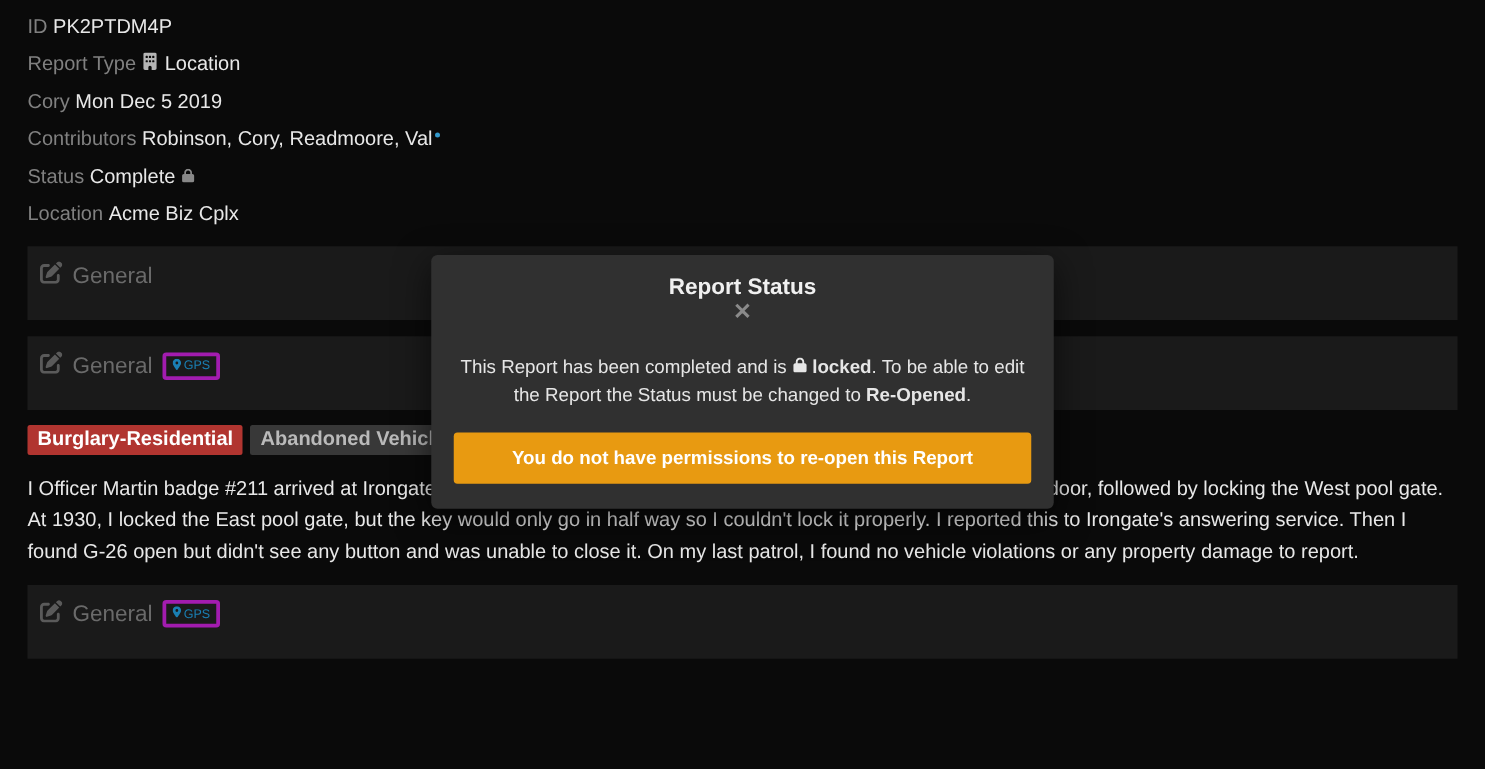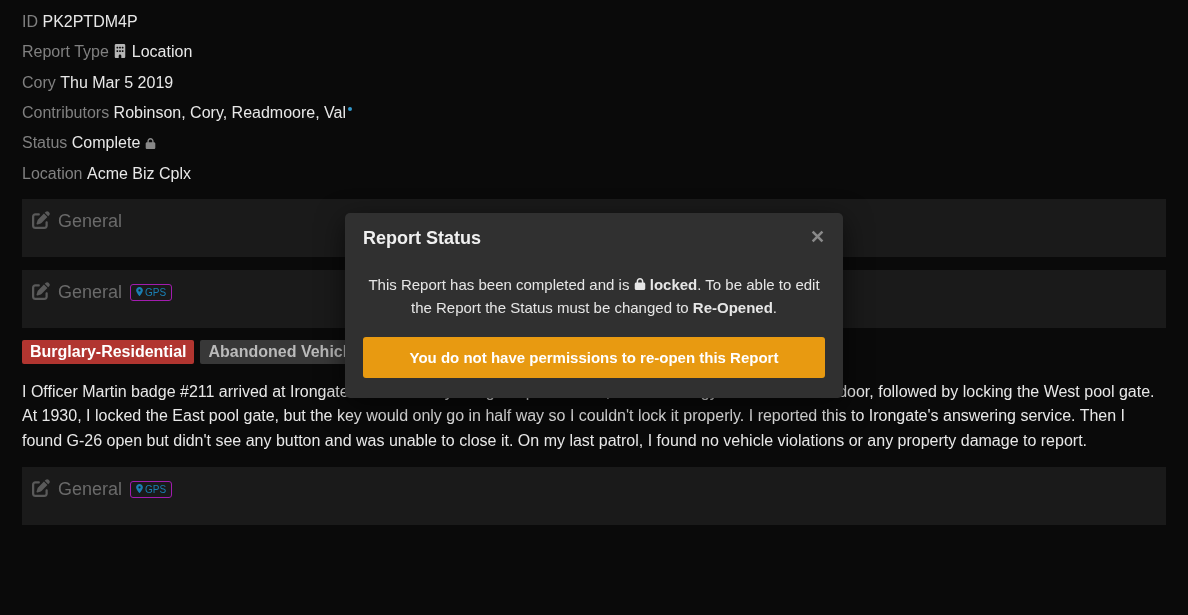--- a/index.html
+++ b/index.html
@@ -55,21 +55,21 @@
     }
     .section-title {
       color: #6a6a6a;
       font-size: 18px;
       font-weight: 400;
     }
     .edit-icon {
       color: #5a5a5a;
     }
     .gps-badge {
-      border: 1px solid #a21caf;
+      border: 3px solid #a21caf;
       color: #1a7fb3;
       font-size: 10px;
       padding: 2px 5px;
       border-radius: 3px;
       display: inline-flex;
       align-items: center;
       gap: 2px;
       font-weight: 500;
     }
     .tags-row {
@@ -118,20 +118,22 @@
       border-radius: 5px;
       box-shadow: 0 8px 28px rgba(0,0,0,0.6);
       pointer-events: auto;
       position: relative;
       top: -2px;
     }
     .modal-header {
       padding: 15px 18px 14px 18px;
       display: flex;
       justify-content: space-between;
+      align-items: center;
+      flex-direction: column;
     }
     .modal-title {
       font-size: 18px;
       font-weight: 700;
       color: #f0f0f0;
     }
     .modal-close {
       color: #8a8a8a;
       font-size: 18px;
       cursor: pointer;
@@ -177,21 +179,21 @@
     <span class="building-icon">
       <svg width="14" height="14" viewBox="0 0 384 512" fill="#b5b5b5">
           <path d="M48 0C21.5 0 0 21.5 0 48V464c0 26.5 21.5 48 48 48h96V432c0-26.5 21.5-48 48-48s48 21.5 48 48v80h96c26.5 0 48-21.5 48-48V48c0-26.5-21.5-48-48-48H48zM64 240c0-8.8 7.2-16 16-16h32c8.8 0 16 7.2 16 16v32c0 8.8-7.2 16-16 16H80c-8.8 0-16-7.2-16-16V240zm112-16h32c8.8 0 16 7.2 16 16v32c0 8.8-7.2 16-16 16H176c-8.8 0-16-7.2-16-16V240c0-8.8 7.2-16 16-16zm80 16c0-8.8 7.2-16 16-16h32c8.8 0 16 7.2 16 16v32c0 8.8-7.2 16-16 16H272c-8.8 0-16-7.2-16-16V240zM80 96h32c8.8 0 16 7.2 16 16v32c0 8.8-7.2 16-16 16H80c-8.8 0-16-7.2-16-16V112c0-8.8 7.2-16 16-16zm80 16c0-8.8 7.2-16 16-16h32c8.8 0 16 7.2 16 16v32c0 8.8-7.2 16-16 16H176c-8.8 0-16-7.2-16-16V112zM272 96h32c8.8 0 16 7.2 16 16v32c0 8.8-7.2 16-16 16H272c-8.8 0-16-7.2-16-16V112c0-8.8 7.2-16 16-16z"></path>
         </svg>
     </span>
     <span class="meta-value">Location</span>
   </div>
 
   <div class="meta-row">
     <span class="meta-label">Cory</span>
-    <span class="meta-value">Thu Mar 5 2019</span>
+    <span class="meta-value">Mon Dec 5 2019</span>
   </div>
 
   <div class="meta-row">
     <span class="meta-label">Contributors</span>
     <span class="meta-value">Robinson, Cory, Readmoore, Val</span><span class="dot-blue"></span>
   </div>
 
   <div class="meta-row">
     <span class="meta-label">Status</span>
     <span class="meta-value">Complete</span>

